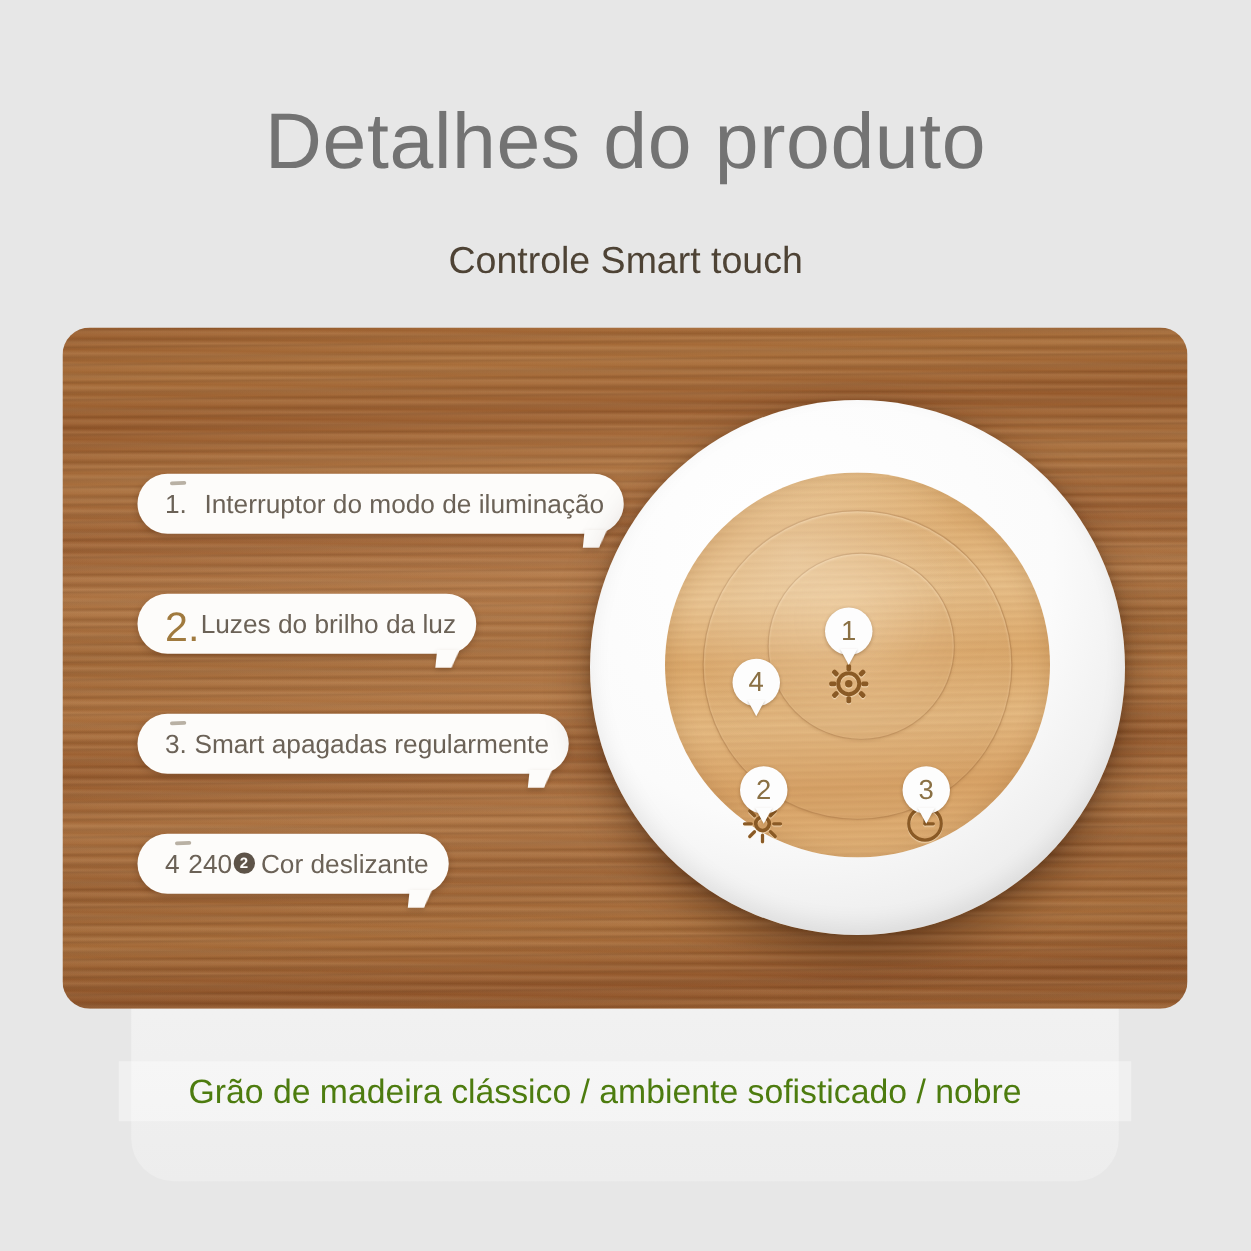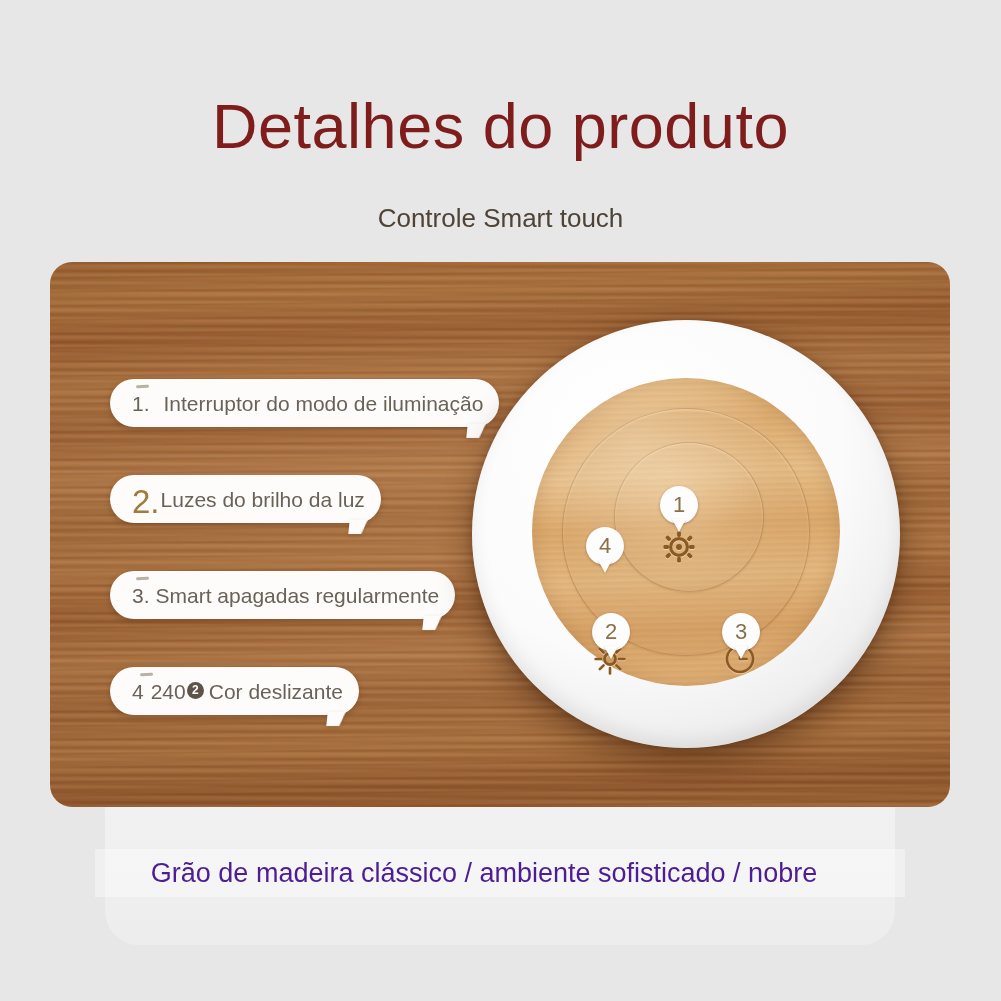--- a/index.html
+++ b/index.html
@@ -21,32 +21,31 @@
   }
 
   
   #title {
     position: absolute;
     left: 0; top: 82px;
     width: 1001px;
     text-align: center;
     font-size: 63px;
     font-weight: 400;
-    color: #7f1d1d;
+    color: #737373;
     letter-spacing: 0.5px;
     line-height: 1;
-    margin-top: 13px;
   }
 
   #subtitle {
     position: absolute;
-    left: 0; top: 205px;
+    left: 0; top: 194px;
     width: 1001px;
     text-align: center;
-    font-size: 26px;
+    font-size: 30px;
     font-weight: 400;
     color: #4e4335;
     line-height: 1;
   }
 
   
   #lower-plate {
     position: absolute;
     left: 105px; top: 700px;
     width: 790px; height: 245px;
@@ -290,21 +289,21 @@
   #icon-sun   { left: 594px; top: 643px; width: 32px; height: 32px; }
   #icon-clock { left: 724px; top: 643px; width: 32px; height: 32px; }
 
   
   #caption {
     position: absolute;
     left: 0; top: 860px;
     width: 968px;
     text-align: center;
     font-size: 27px;
-    color: #4c1d95;
+    color: #4d7c0f;
     line-height: 1;
   }
   #caption-band {
     position: absolute;
     left: 95px; top: 849px;
     width: 810px; height: 48px;
     background: rgba(255,255,255,0.38);
   }
 </style>
 </head>

